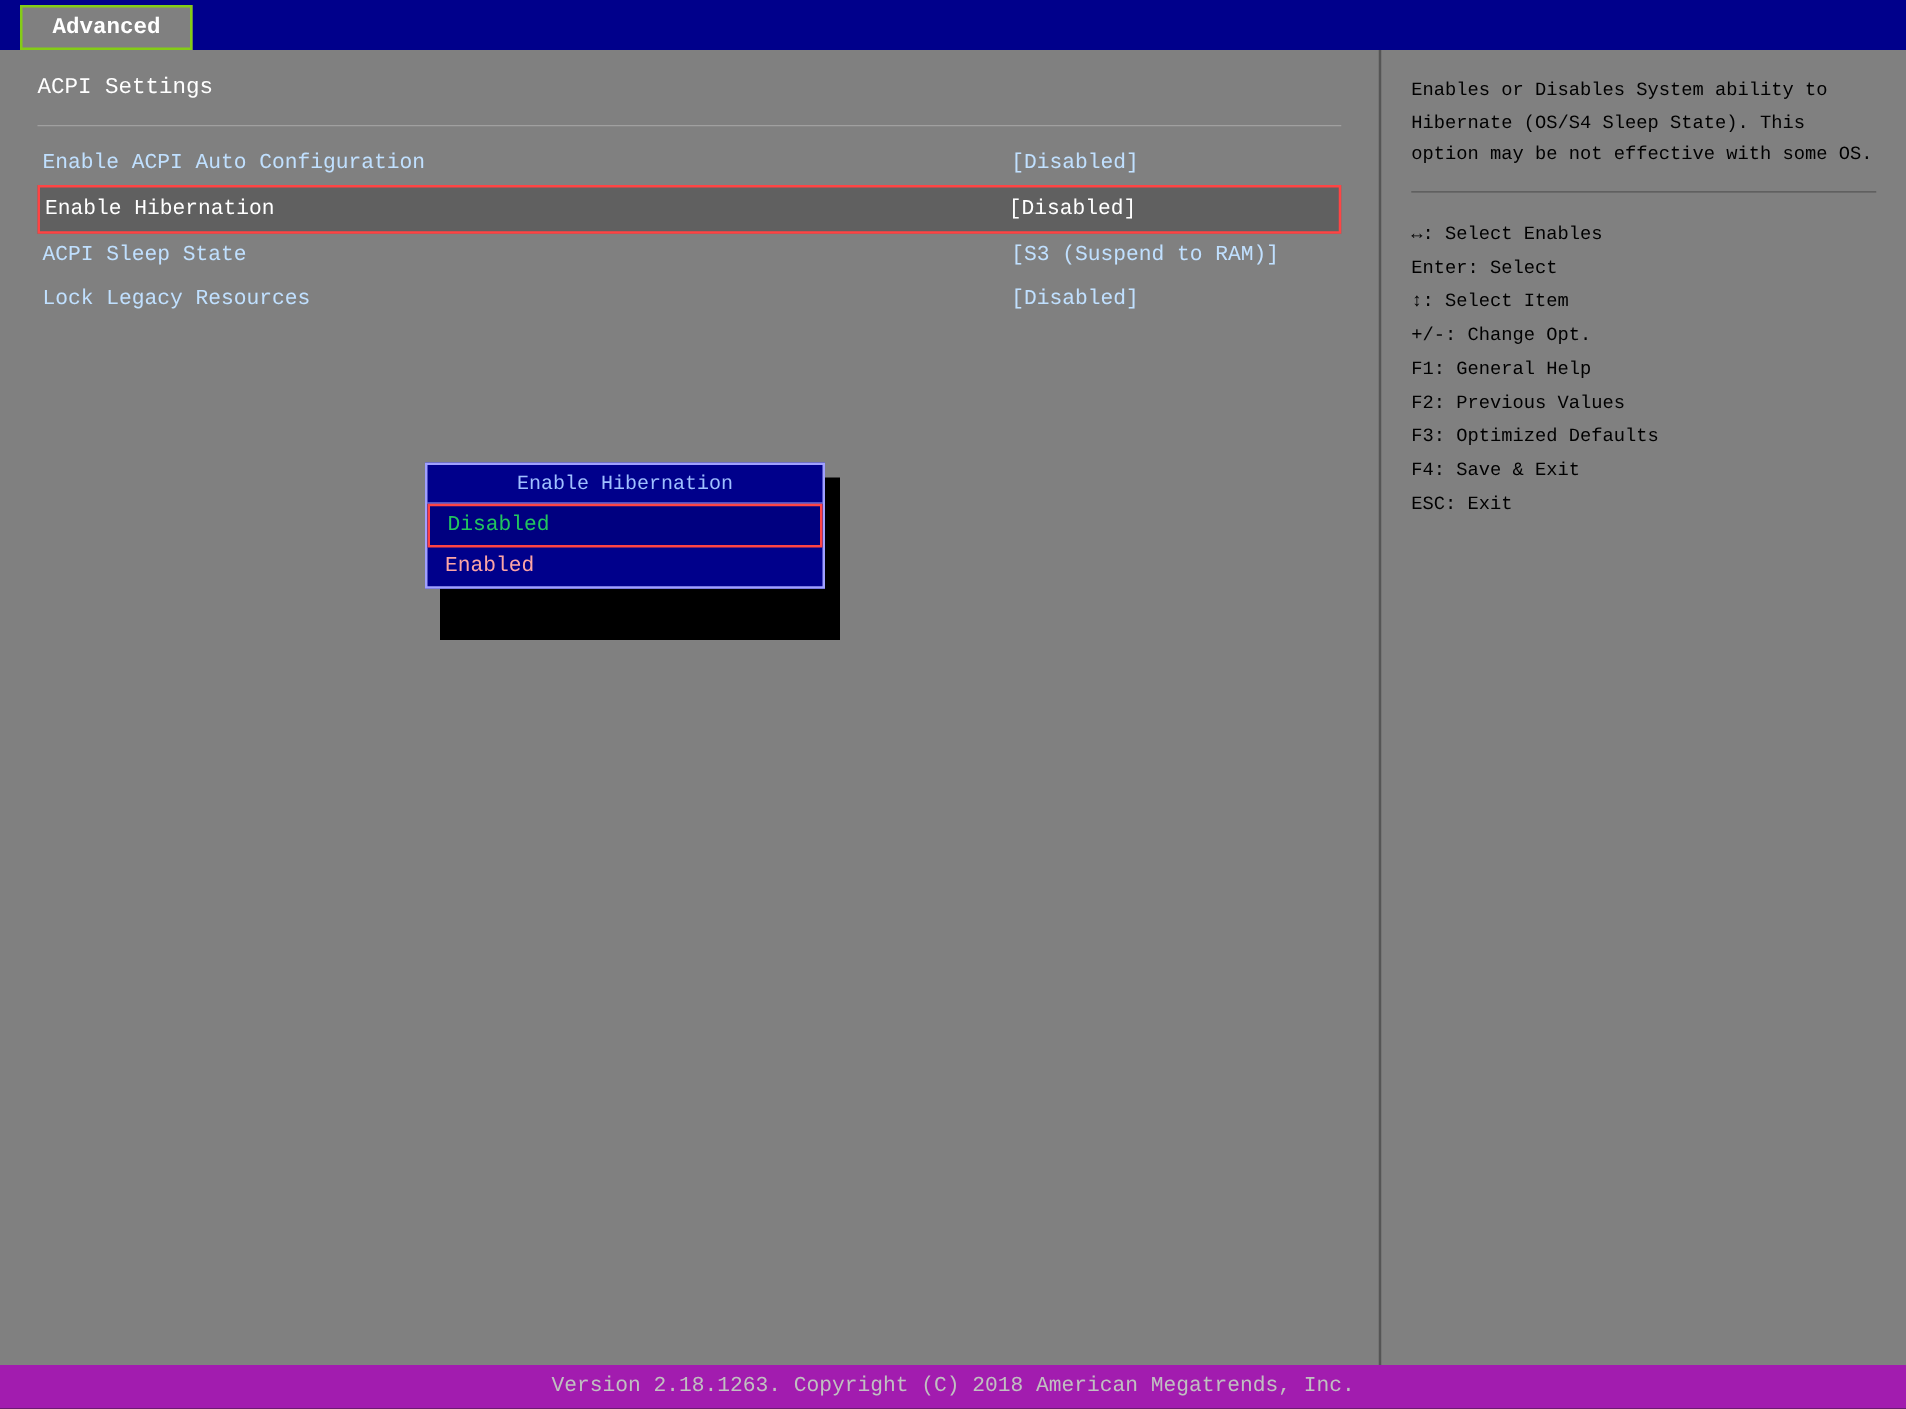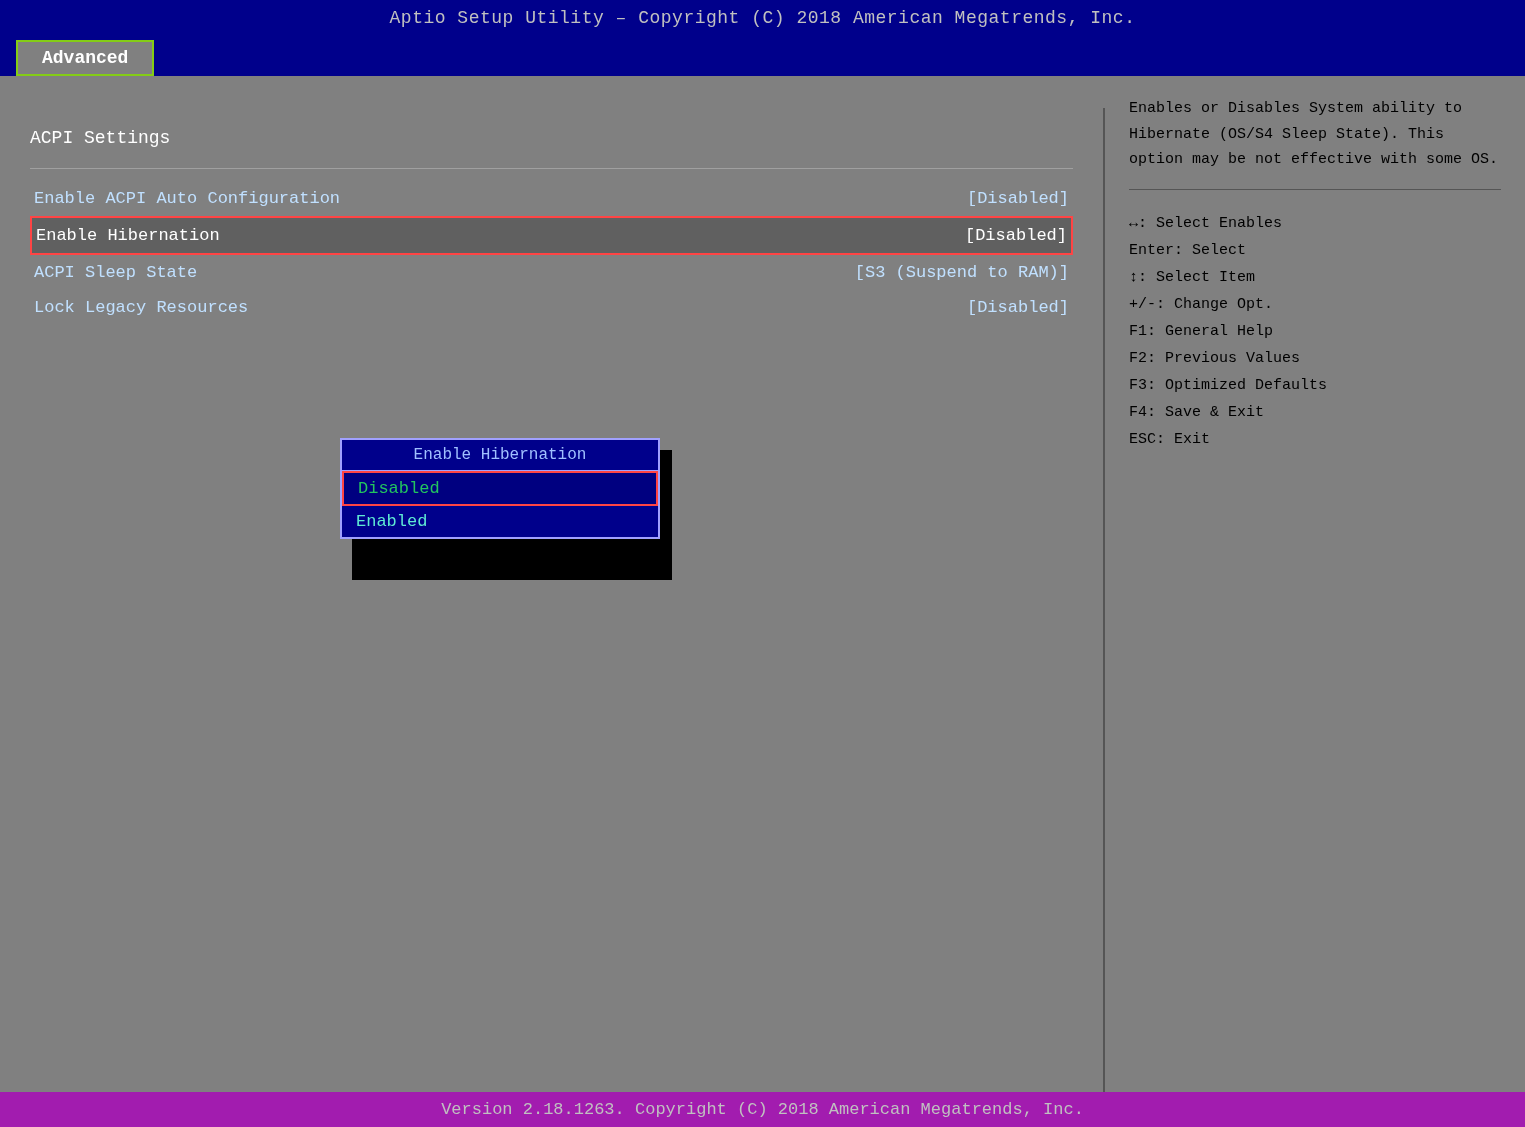--- a/index.html
+++ b/index.html
@@ -45,21 +45,20 @@
     .main-area {
       flex: 1;
       display: flex;
       background: #808080;
     }
     .left-panel {
       flex: 1;
       padding: 20px 30px;
       border-right: 2px solid #555;
       position: relative;
-      margin-top: 32px;
     }
     .right-panel {
       width: 420px;
       padding: 20px 24px;
       background: #808080;
       color: #000;
       font-size: 15px;
       line-height: 1.6;
     }
     .section-title {
@@ -84,21 +83,20 @@
     .settings-label {
       flex: 1;
       color: #c0e0ff;
     }
     .settings-row.highlighted .settings-label {
       color: #fff;
     }
     .settings-value {
       color: #c0e0ff;
       min-width: 260px;
-      text-align: right;
     }
     .settings-row.highlighted .settings-value {
       color: #fff;
     }
     .divider {
       border: none;
       border-top: 1px solid #a0a0a0;
       margin: 4px 0 12px 0;
     }
     .help-text {
@@ -142,21 +140,21 @@
       color: #a0c0ff;
       font-size: 16px;
       font-family: 'Courier New', Courier, monospace;
       padding: 6px 10px;
       border-bottom: 1px solid #a0a0ff;
     }
     .popup-option {
       padding: 6px 14px;
       font-size: 17px;
       font-family: 'Courier New', Courier, monospace;
-      color: #5eead4;
+      color: #fca5a5;
       cursor: pointer;
     }
     .popup-option.selected {
       background: #000080;
       color: #22c55e;
       border: 2px solid #ff4444;
     }
     .bottom-bar {
       background: #a21caf;
       color: #c0c0c0;
@@ -170,23 +168,20 @@
       border: none;
       border-top: 1px solid #555;
       margin: 16px 0;
     }
   </style>
 </head>
 <body>
 
 <div class="screen">
 
-  <div class="title-bar">
-    <span>Aptio Setup Utility – Copyright (C) 2018 American Megatrends, Inc.</span>
-  </div>
 
   <div class="menu-bar">
     <div class="menu-tab">Advanced</div>
   </div>
 
   <div class="main-area">
 
     <div class="left-panel">
       <div class="section-title">ACPI Settings</div>
       <hr class="divider">

